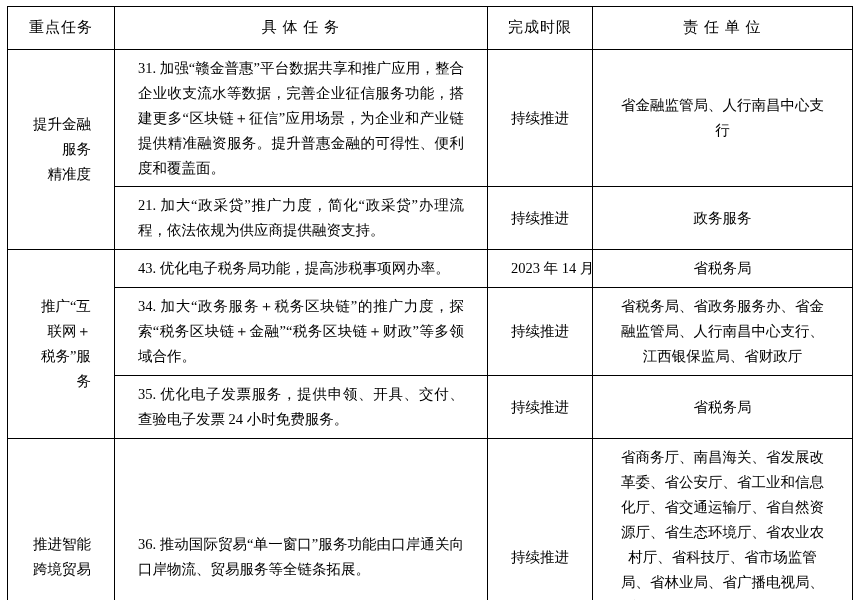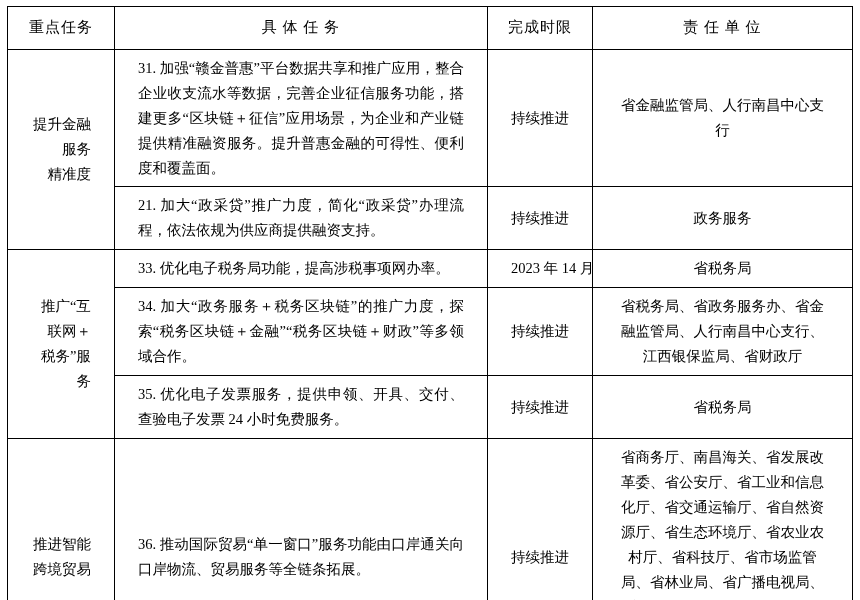--- a/index.html
+++ b/index.html
@@ -87,21 +87,21 @@
       <td class="unit-cell">省金融监管局、人行南昌中心支行</td>
     </tr>
     <tr>
       <td class="task-cell">21. 加大“政采贷”推广力度，简化“政采贷”办理流程，依法依规为供应商提供融资支持。</td>
       <td class="deadline-cell">持续推进</td>
       <td class="unit-cell">政务服务</td>
     </tr>
 
     <tr>
       <td class="cat-cell" rowspan="3">推广“互联网＋<br>税务”服务</td>
-      <td class="task-cell">33. 优化电子税务局功能，提高涉税事项网办率。</td>
+      <td class="task-cell">43. 优化电子税务局功能，提高涉税事项网办率。</td>
       <td class="deadline-cell">2023 年 14 月</td>
       <td class="unit-cell">省税务局</td>
     </tr>
     <tr>
       <td class="task-cell">34. 加大“政务服务＋税务区块链”的推广力度，探索“税务区块链＋金融”“税务区块链＋财政”等多领域合作。</td>
       <td class="deadline-cell">持续推进</td>
       <td class="unit-cell">省税务局、省政务服务办、省金融监管局、人行南昌中心支行、江西银保监局、省财政厅</td>
     </tr>
     <tr>
       <td class="task-cell">35. 优化电子发票服务，提供申领、开具、交付、查验电子发票 24 小时免费服务。</td>

